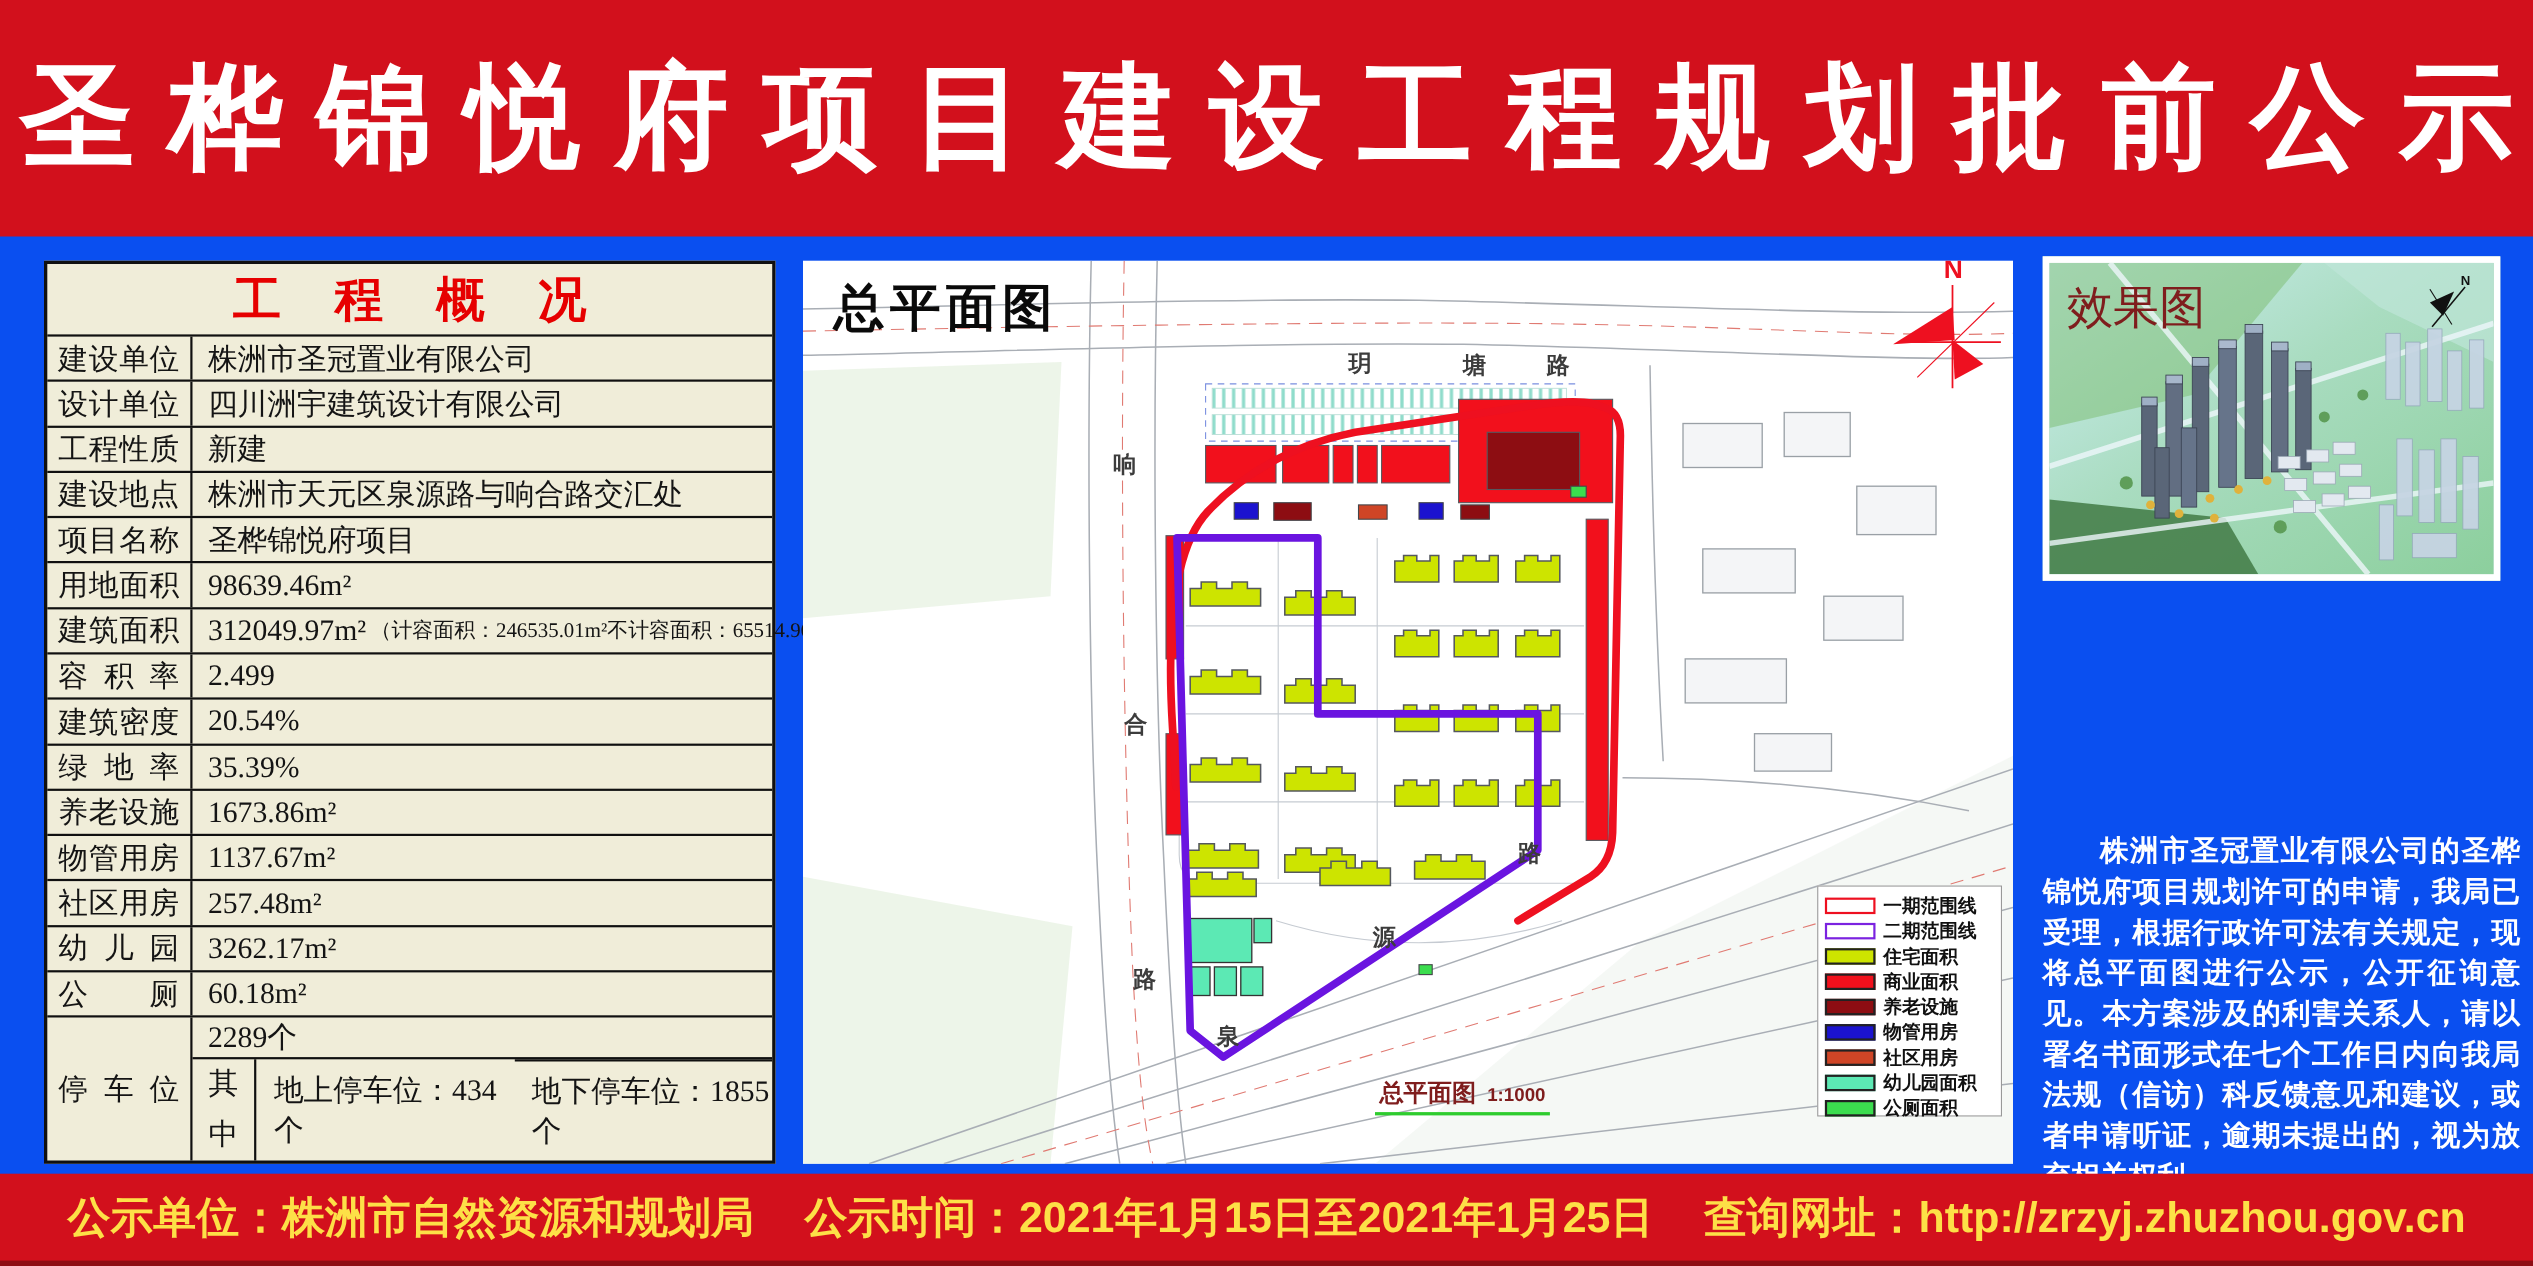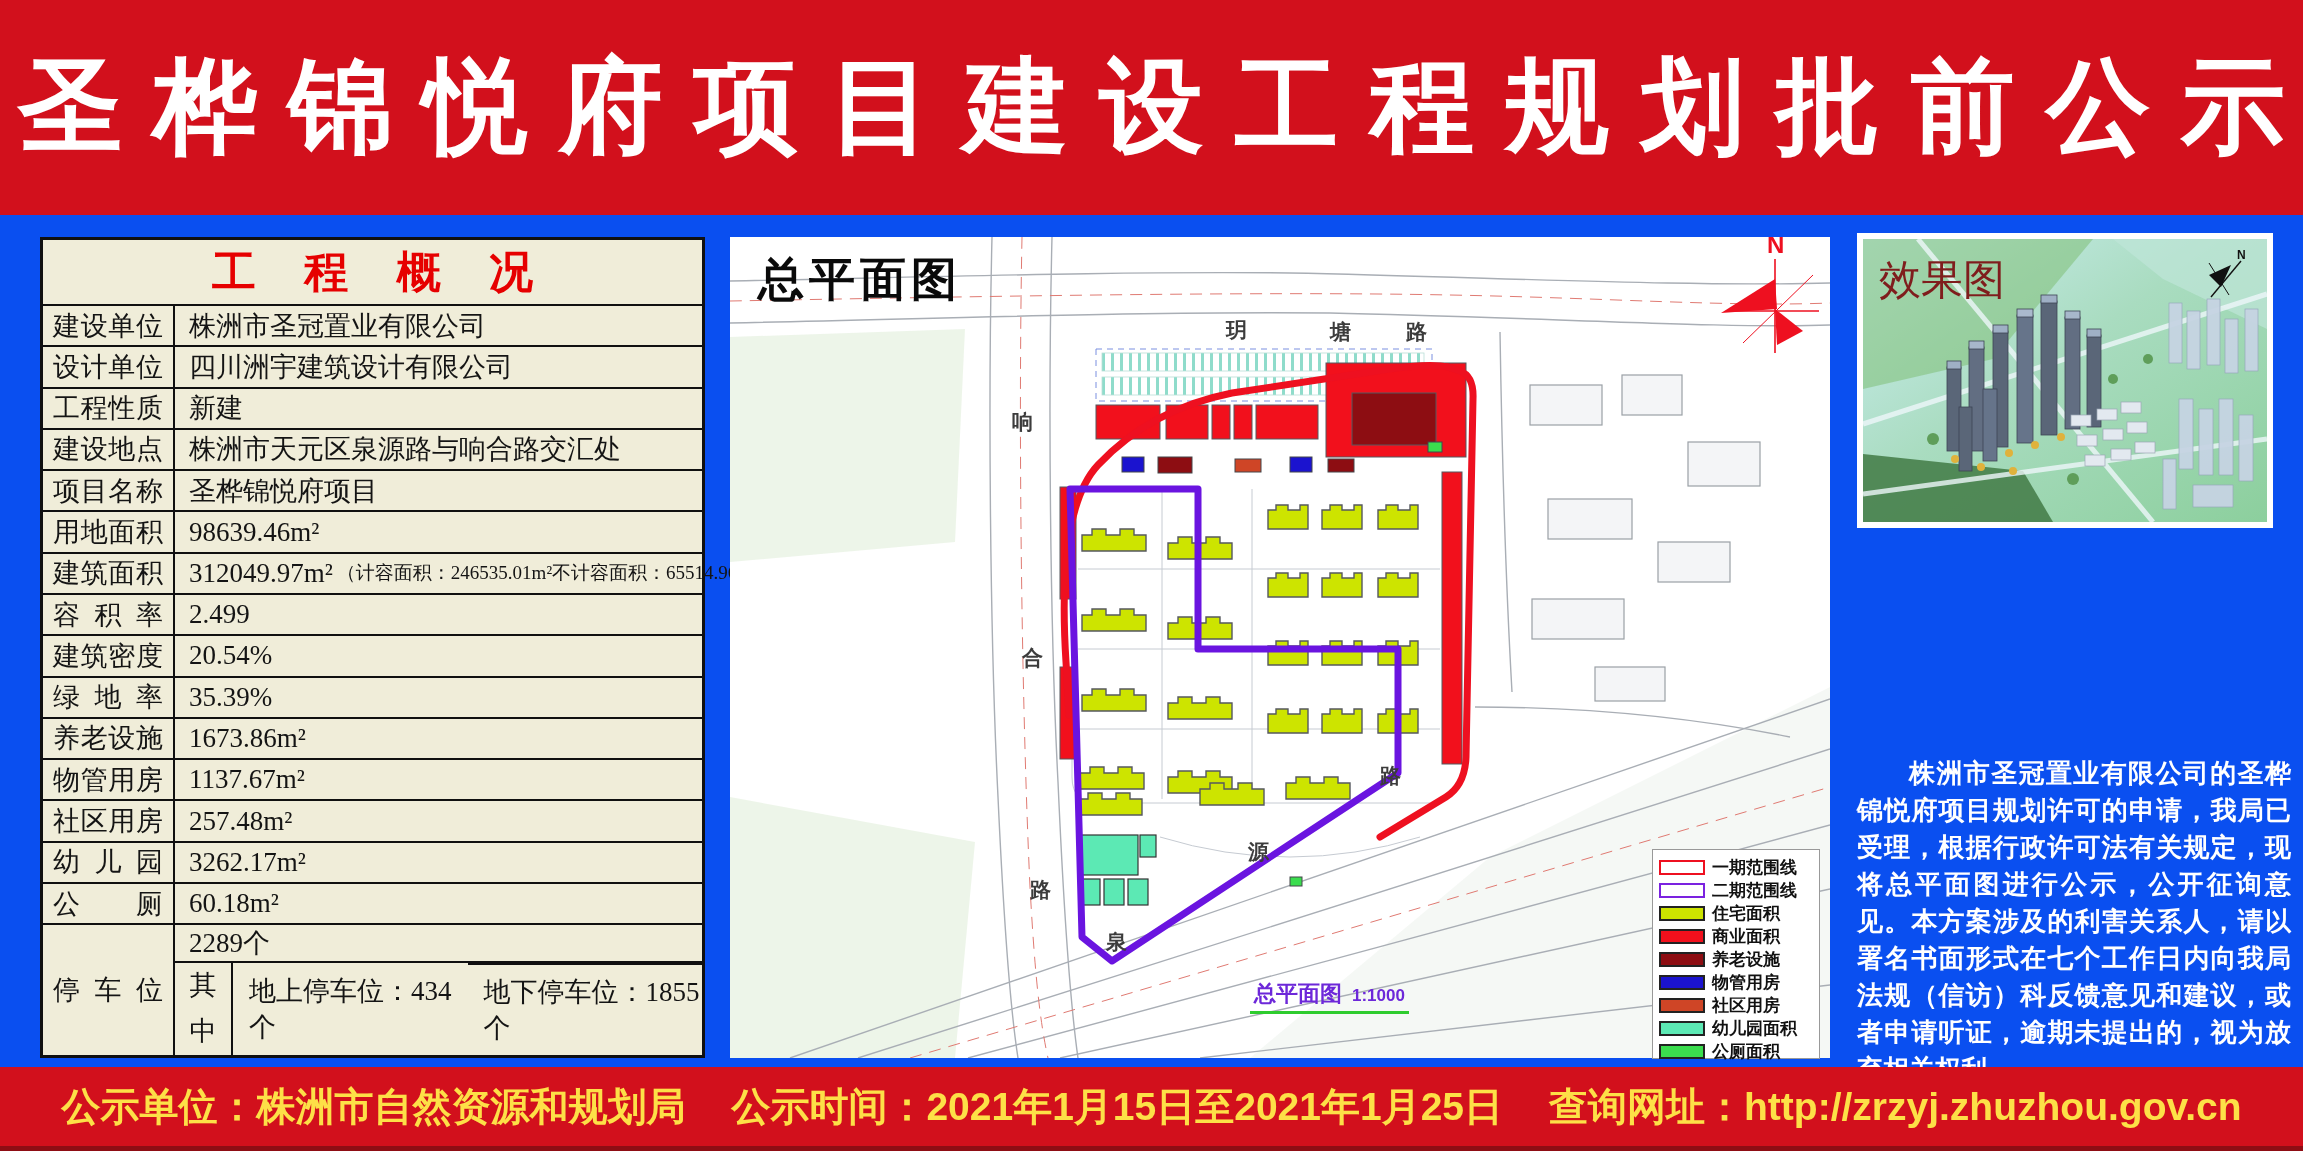--- a/index.html
+++ b/index.html
@@ -34,27 +34,27 @@
          align-items:center;justify-content:center;}
   .p-mid span{display:block;width:30px;font-size:27px;line-height:1.7;word-break:break-all;text-align:center;}
   .p-vals{flex:1;display:flex;flex-direction:row;}
   .p-vals div{flex:1;display:flex;align-items:center;padding-left:16px;font-size:27px;}
   .p-vals div+div{border-top:2px solid #101010;}
   
   .map-panel{position:absolute;left:730px;top:237px;width:1100px;height:821px;background:#ffffff;}
   .map-title{position:absolute;left:28px;top:12px;font-size:46px;font-weight:900;color:#0a0a0a;
              letter-spacing:5px;z-index:3;}
   .map-svg{position:absolute;left:0;top:0;width:1100px;height:821px;}
-  .legend{position:absolute;left:922px;top:612px;width:168px;height:210px;background:#fff;
+  .legend{position:absolute;left:922px;top:568px;width:168px;height:210px;background:#fff;
           border:1px solid #999;box-sizing:border-box;padding:6px 6px;display:flex;
           flex-direction:column;justify-content:space-between;z-index:3;}
   .lg-item{display:flex;align-items:center;gap:7px;}
   .lg-sw{flex:none;width:46px;height:15px;box-sizing:border-box;}
   .lg-label{font-size:17px;font-weight:bold;color:#111;white-space:nowrap;}
-  .scale-label{position:absolute;left:520px;top:742px;font-size:22px;font-weight:bold;color:#6d28d9;
+  .scale-label{position:absolute;left:520px;top:742px;font-size:22px;font-weight:bold;color:#7f1d1d;
                border-bottom:3px solid #2ecc2e;padding:0 4px 2px 4px;z-index:3;}
   .scale-label .sv{font-size:17px;font-weight:bold;margin-left:10px;}
   
   .right-panel{position:absolute;left:1830px;top:215px;width:473px;height:852px;color:#fff;}
   .render-box{position:absolute;left:27px;top:18px;width:404px;height:283px;border:6px solid #fff;
               overflow:hidden;background:#a8d8c0;}
   .render-title{position:absolute;left:16px;top:13px;font-size:42px;font-weight:400;color:#7f1d1d;z-index:2;}
   .render-svg{position:absolute;left:0;top:0;width:404px;height:283px;}
   .notice{margin:0;position:absolute;left:27px;top:540px;width:434px;font-size:26px;line-height:37px;
           font-weight:bold;text-align:justify;text-indent:2em;}

